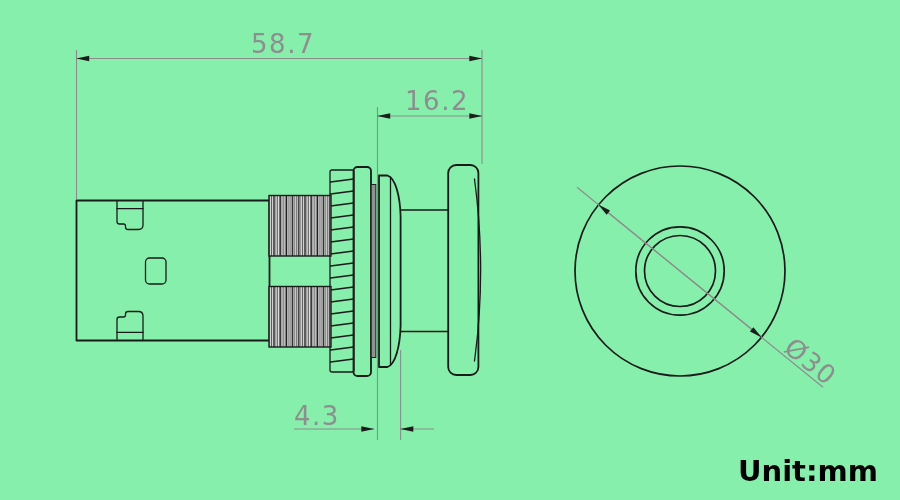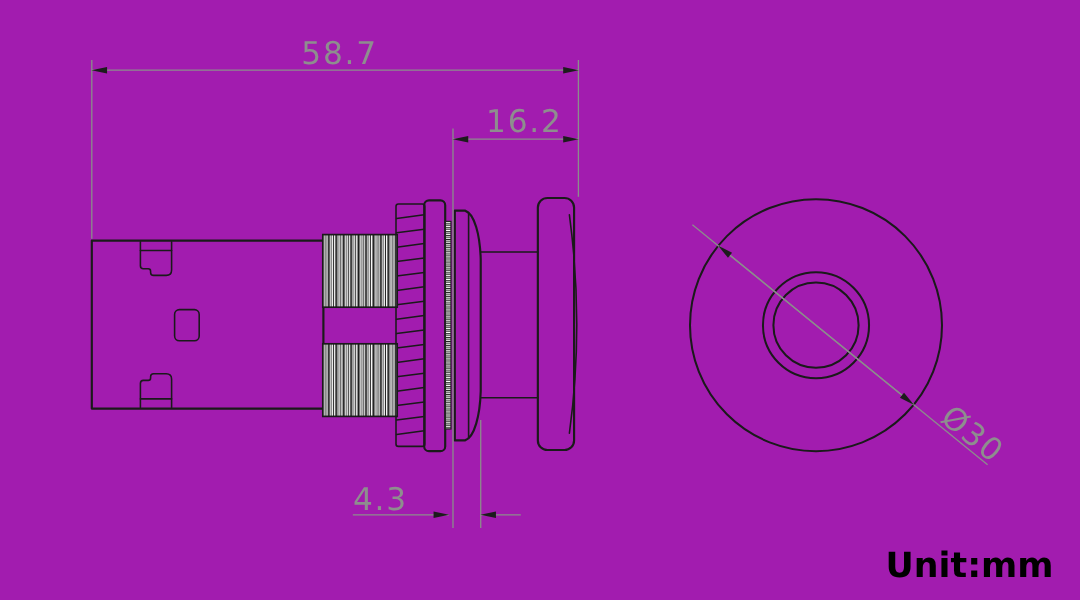--- a/index.html
+++ b/index.html
@@ -1,16 +1,16 @@
 <!DOCTYPE html>
 <html><head>
 <meta charset="utf-8">
 <style>
   html,body{margin:0;padding:0;background:#fff;}
-  .canvas{position:relative;width:900px;height:500px;background:#a21caf;overflow:hidden;}
+  .canvas{position:relative;width:900px;height:500px;background:#86efac;overflow:hidden;}
   svg{display:block;}
   
   .outline{stroke:#1a1a1a;stroke-width:1.8;fill:none;stroke-linejoin:round;stroke-linecap:round;}
   .outline-thin{stroke:#1a1a1a;stroke-width:1.3;fill:none;stroke-linejoin:round;stroke-linecap:round;}
   
   .dimline{stroke:#8c8c8c;stroke-width:1.1;fill:none;}
   .dim-text{fill:#8e8e8e;font-family:"DejaVu Sans","Liberation Sans",sans-serif;font-size:26px;letter-spacing:1.5px;}
   .unit-text{fill:#000000;font-family:"DejaVu Sans","Liberation Sans",sans-serif;font-size:29px;font-weight:700;}
 </style>
 </head>

